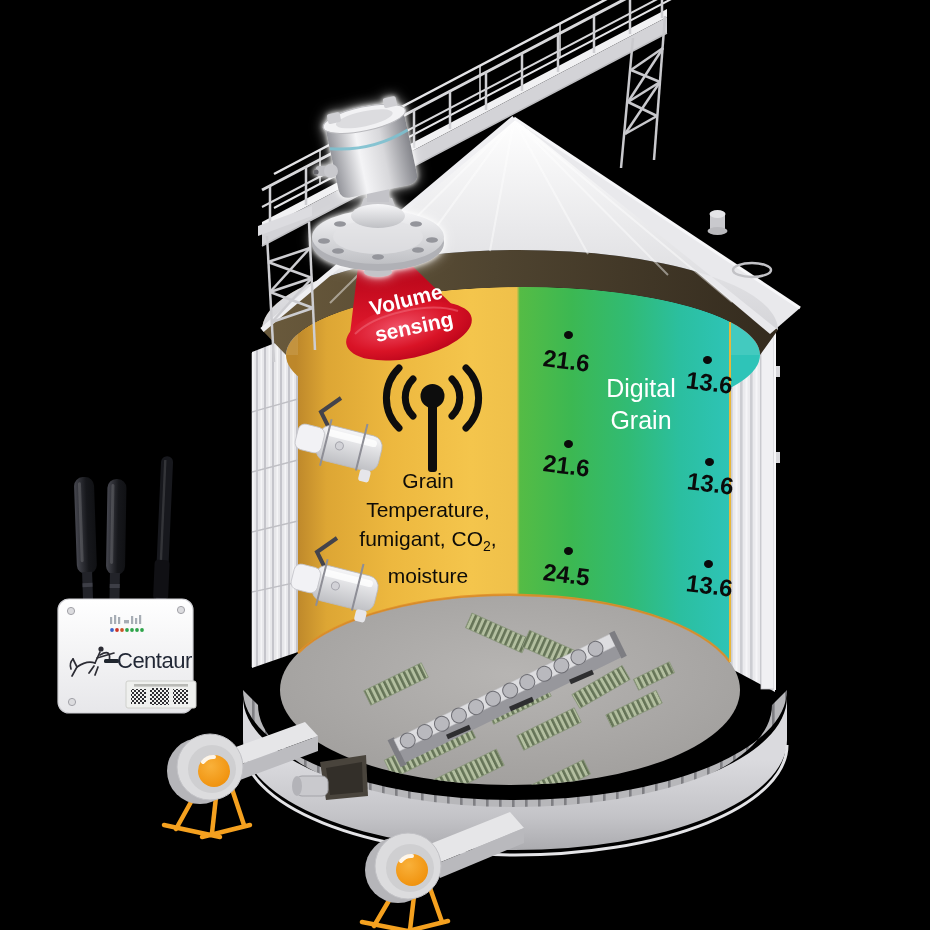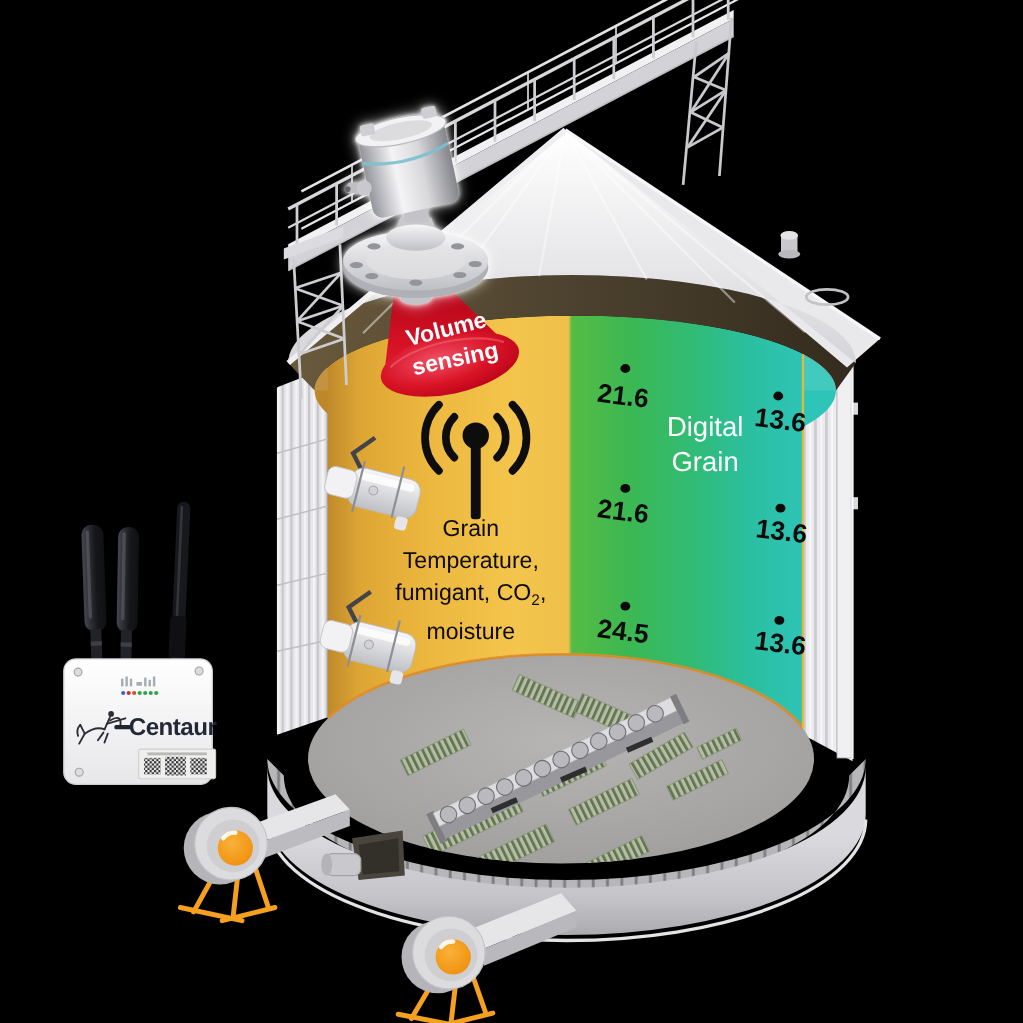--- a/index.html
+++ b/index.html
@@ -12,21 +12,21 @@
   .volume-l2{left:360px;top:315px;width:108px;text-align:center;color:#fff;
              font-size:21px;font-weight:600;transform:rotate(-12deg);}
   .digital-twin{left:582px;top:372px;width:118px;text-align:center;color:#fff;
                 font-size:25px;line-height:32px;font-weight:400;}
   .grain-text{left:338px;top:466px;width:180px;text-align:center;color:#0e0c08;
               font-size:21px;line-height:29px;font-weight:400;white-space:normal;}
   .grain-text sub{font-size:14px;}
   .reading{position:absolute;color:#0b0b0b;font-size:24px;font-weight:700;}
   .reading span{display:inline-block;transform:rotate(7deg);}
   .dot{position:absolute;width:9px;height:8px;border-radius:50%;background:#0a0a0a;}
-  .brand{left:117px;top:648px;font-size:22px;font-weight:700;color:#222836;letter-spacing:-0.5px;text-align:center;}
+  .brand{left:117px;top:648px;font-size:22px;font-weight:400;color:#222836;letter-spacing:-0.5px;text-align:center;}
 </style>
 </head>
 <body>
 
 <div class="scene">
 <svg width="930" height="930" viewBox="0 0 930 930">
   <defs>
     <linearGradient id="interiorGrad" gradientUnits="userSpaceOnUse" x1="296" y1="0" x2="733" y2="0">
       <stop offset="0" stop-color="#BD872A"></stop>
       <stop offset="0.07" stop-color="#DDA634"></stop>

